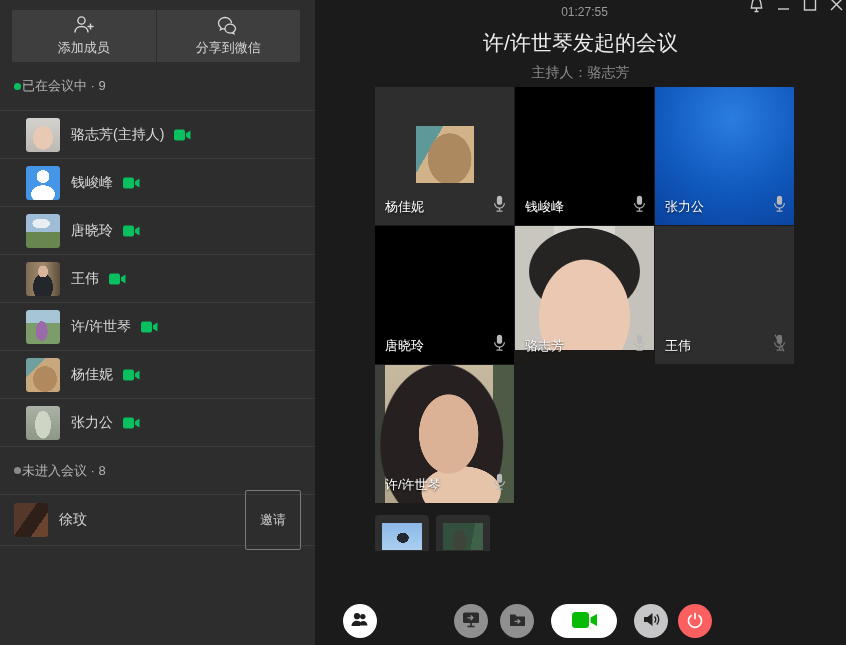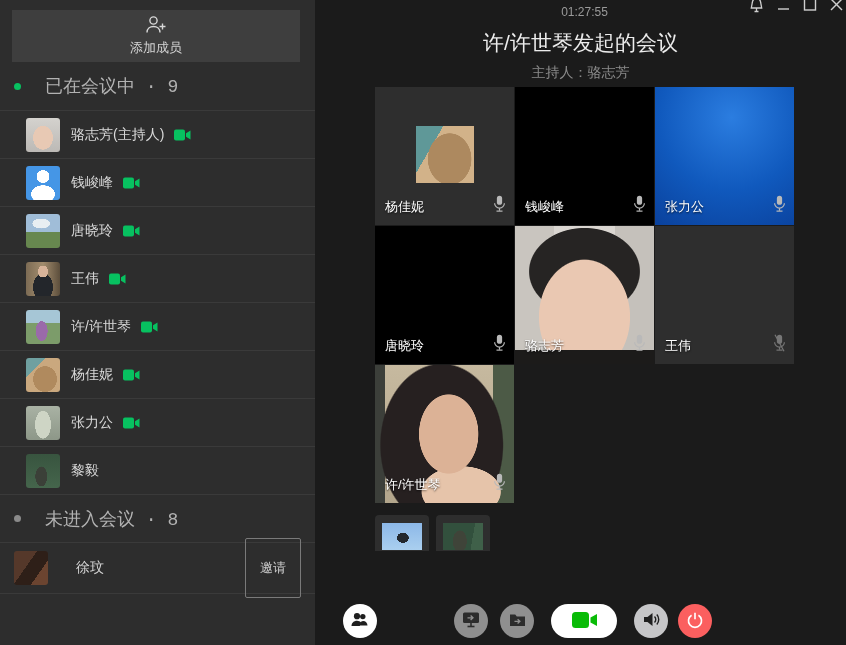--- a/index.html
+++ b/index.html
@@ -13,32 +13,32 @@
   
   .sidebar { position:absolute; left:0; top:0; width:315px; height:645px; background:#2d2d2d; }
   .top-buttons { display:flex; gap:1px; padding:10px 15px 0 12px; }
   .tb-btn {
     flex:1; height:52px; background:#3e3e3e; border:none; color:#d5d5d5;
     font-size:13px; display:flex; flex-direction:column; align-items:center;
     justify-content:center; gap:4px; cursor:pointer; font-family:inherit;
   }
   .tb-btn svg { display:block; }
 
-  .section { display:flex; align-items:center; gap:24px; padding:0 14px; height:48px; color:#b2b2b2; font-size:18px;font-family:Liberation Mono, monospace; }
+  .section { display:flex; align-items:center; gap:1px; padding:0 14px; height:48px; color:#b2b2b2; font-size:13px; }
   .dot { width:7px; height:7px; border-radius:50%; flex:none; }
   .dot-green { background:#07c160; }
   .dot-gray  { background:#8a8a8a; }
 
   .plist { list-style:none; }
   .prow { display:flex; align-items:center; height:48px; padding:0 26px; border-top:1px solid #3a3a3a; }
   .avatar { width:34px; height:34px; border-radius:3px; flex:none; background:#555; }
   .pname { font-size:14px; color:#d8d8d8; margin-left:11px; white-space:nowrap; }
   .cam { margin-left:10px; display:flex; align-items:center; }
 
-  .invite-row { display:flex; align-items:center; height:52px; padding:0 14px; border-top:1px solid #3a3a3a; border-bottom:1px solid #3a3a3a;gap:17px; }
+  .invite-row { display:flex; align-items:center; height:52px; padding:0 14px; border-top:1px solid #3a3a3a; border-bottom:1px solid #3a3a3a; }
   .invite-btn {
     margin-left:auto; background:transparent; border:1px solid #7a7a7a; color:#cccccc;
     font-size:13px; padding:20px 14px; border-radius:2px; cursor:pointer; font-family:inherit;
   }
 
   
   [data-avatar="luozhifang"]   { background: radial-gradient(10px 12px at 50% 58%, #e8c9b4 98%, transparent), linear-gradient(#d4d2ce, #bcb9b5); }
   [data-avatar="default-blue"] { background: radial-gradient(6.5px 6.5px at 50% 31%, #ffffff 98%, transparent), radial-gradient(12px 9px at 50% 83%, #ffffff 98%, transparent), #4596e6; }
   [data-avatar="landscape"]    { background: radial-gradient(9px 5px at 45% 28%, #e8eef2 97%, transparent), linear-gradient(#a0bdd8 0 52%, #67874f 52%); }
   [data-avatar="suit"]         { background: radial-gradient(5px 6px at 50% 28%, #d8b49a 98%, transparent), radial-gradient(10px 14px at 50% 74%, #23262b 98%, transparent), linear-gradient(90deg, #7c6b54, #a38d6e 50%, #5c4e3c); }
@@ -115,20 +115,29 @@
       <button class="tb-btn">
         <span>
           <svg width="24" height="20" viewBox="0 0 24 20" fill="none" stroke="#d8d8d8" stroke-width="1.4">
             <circle cx="9.5" cy="5.5" r="3.6"></circle>
             <path d="M3 17.5c0-3.8 2.9-6 6.5-6s6.5 2.2 6.5 6"></path>
             <path d="M18.5 8.5v6 M15.5 11.5h6"></path>
           </svg>
         </span>
         <span>添加成员</span>
       </button>
+      <button class="tb-btn">
+        <span>
+          <svg width="24" height="20" viewBox="0 0 24 20" fill="none" stroke="#d8d8d8" stroke-width="1.3">
+            <path d="M15.5 8.2c0-3.2-2.9-5.7-6.5-5.7S2.5 5 2.5 8.2c0 1.8 1 3.4 2.5 4.5l-.6 2.1 2.3-1.1c.7.2 1.5.3 2.3.3"></path>
+            <path d="M9 13.6c0 2.5 2.3 4.5 5.2 4.5.6 0 1.3-.1 1.8-.3l1.9.9-.5-1.7c1.2-.8 2.1-2.1 2.1-3.4 0-2.5-2.4-4.5-5.3-4.5S9 11.1 9 13.6z"></path>
+          </svg>
+        </span>
+        <span>分享到微信</span>
+      </button>
     </div>
 
     <div class="section">
       <span class="dot dot-green"></span>
       <span>已在会议中 · 9</span>
     </div>
 
     <ul class="plist">
       <li class="prow">
         <span class="avatar" data-avatar="luozhifang"></span>
@@ -192,24 +201,20 @@
       </li>
       <li class="prow">
         <span class="avatar" data-avatar="statue"></span>
         <span class="pname">张力公</span>
         <span class="cam">
           <svg width="17" height="12" viewBox="0 0 17 12" fill="#07c160">
               <rect x="0" y="0.5" width="11" height="11" rx="2"></rect>
               <path d="M12 4.2 16.5 1.6v8.8L12 7.8z"></path>
             </svg>
         </span>
-      </li>
-      <li class="prow">
-        <span class="avatar" data-avatar="board"></span>
-        <span class="pname">黎毅</span>
       </li>
     </ul>
 
     <div class="section" style="border-top:1px solid #3a3a3a;">
       <span class="dot dot-gray"></span>
       <span>未进入会议 · 8</span>
     </div>
 
     <div class="invite-row">
       <span class="avatar" data-avatar="xuwen"></span>

